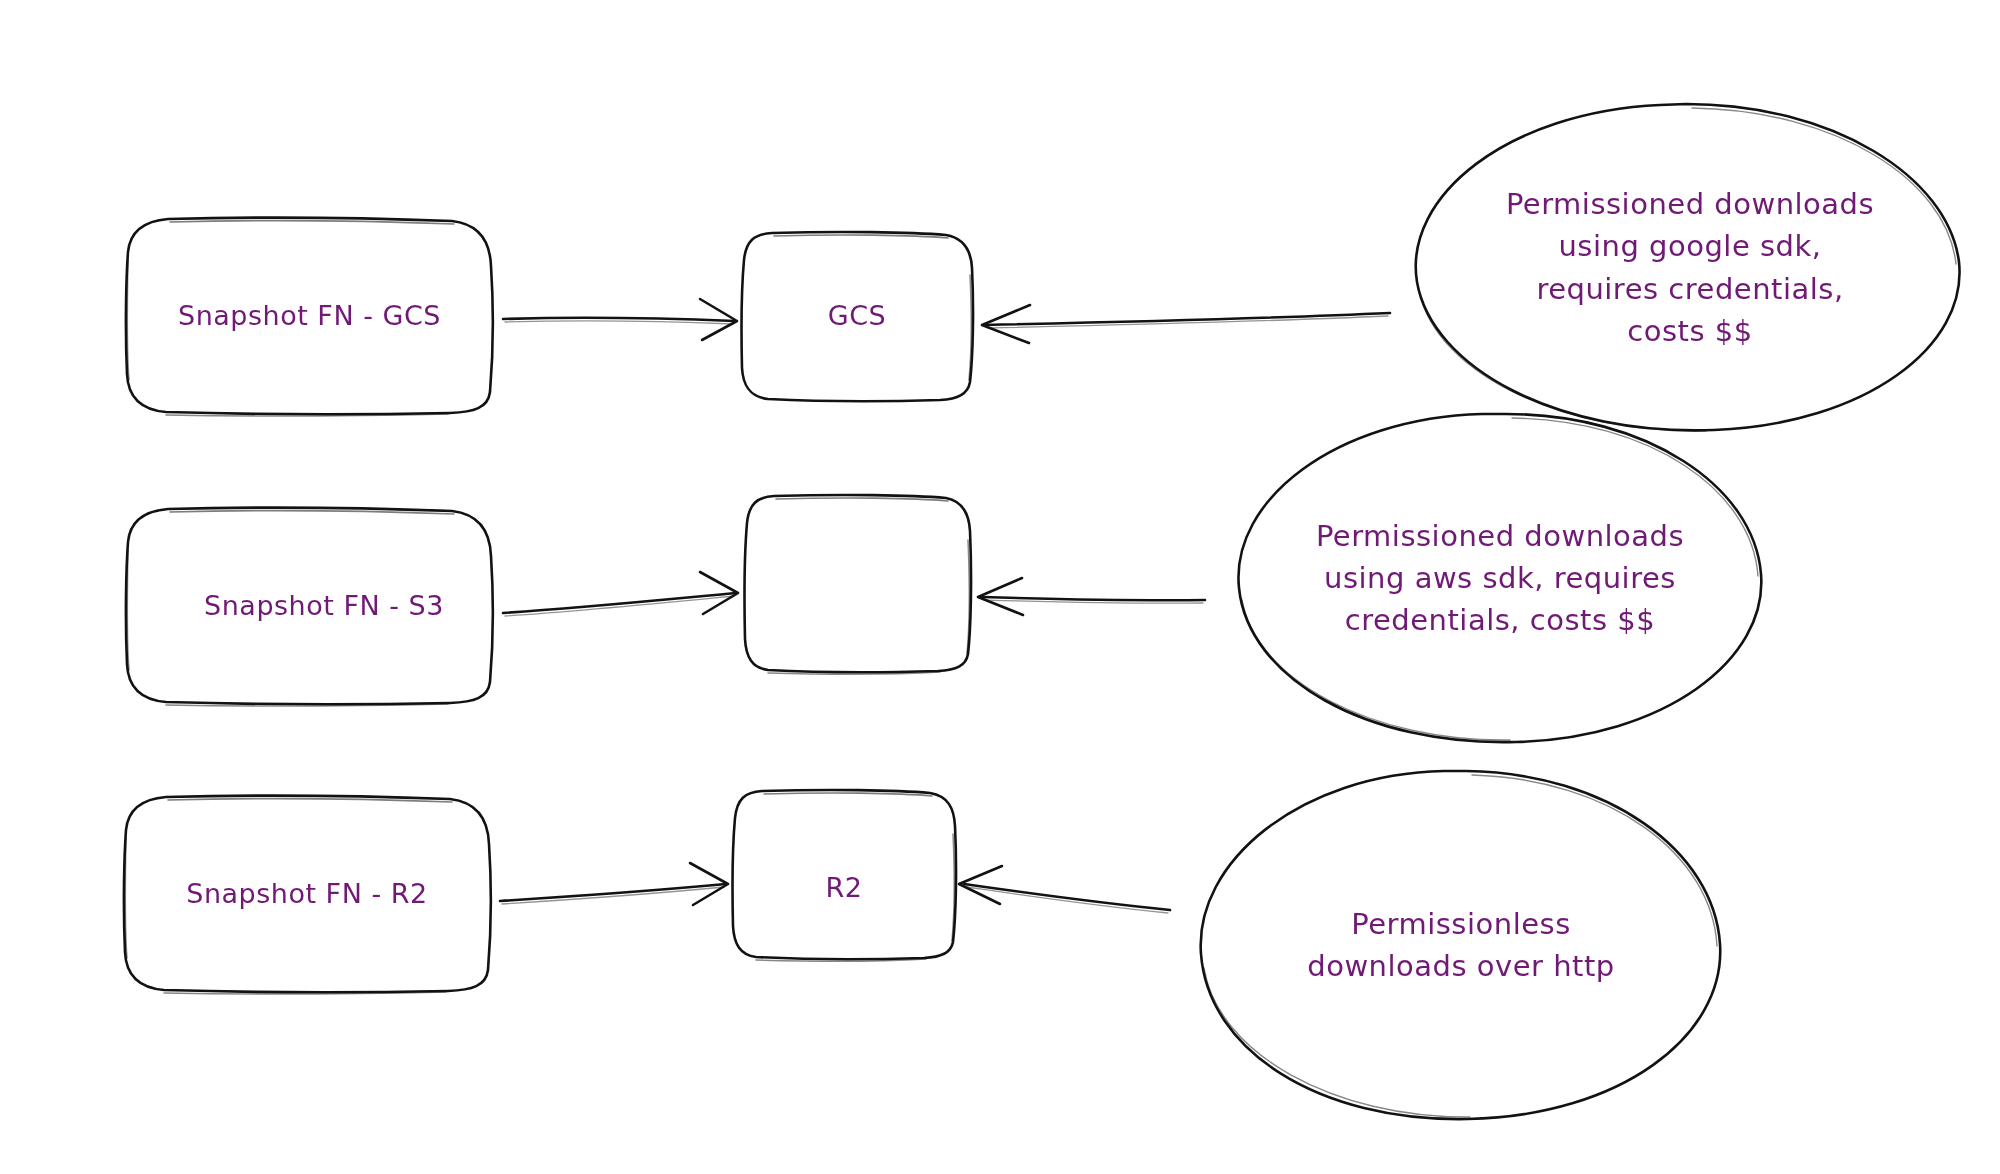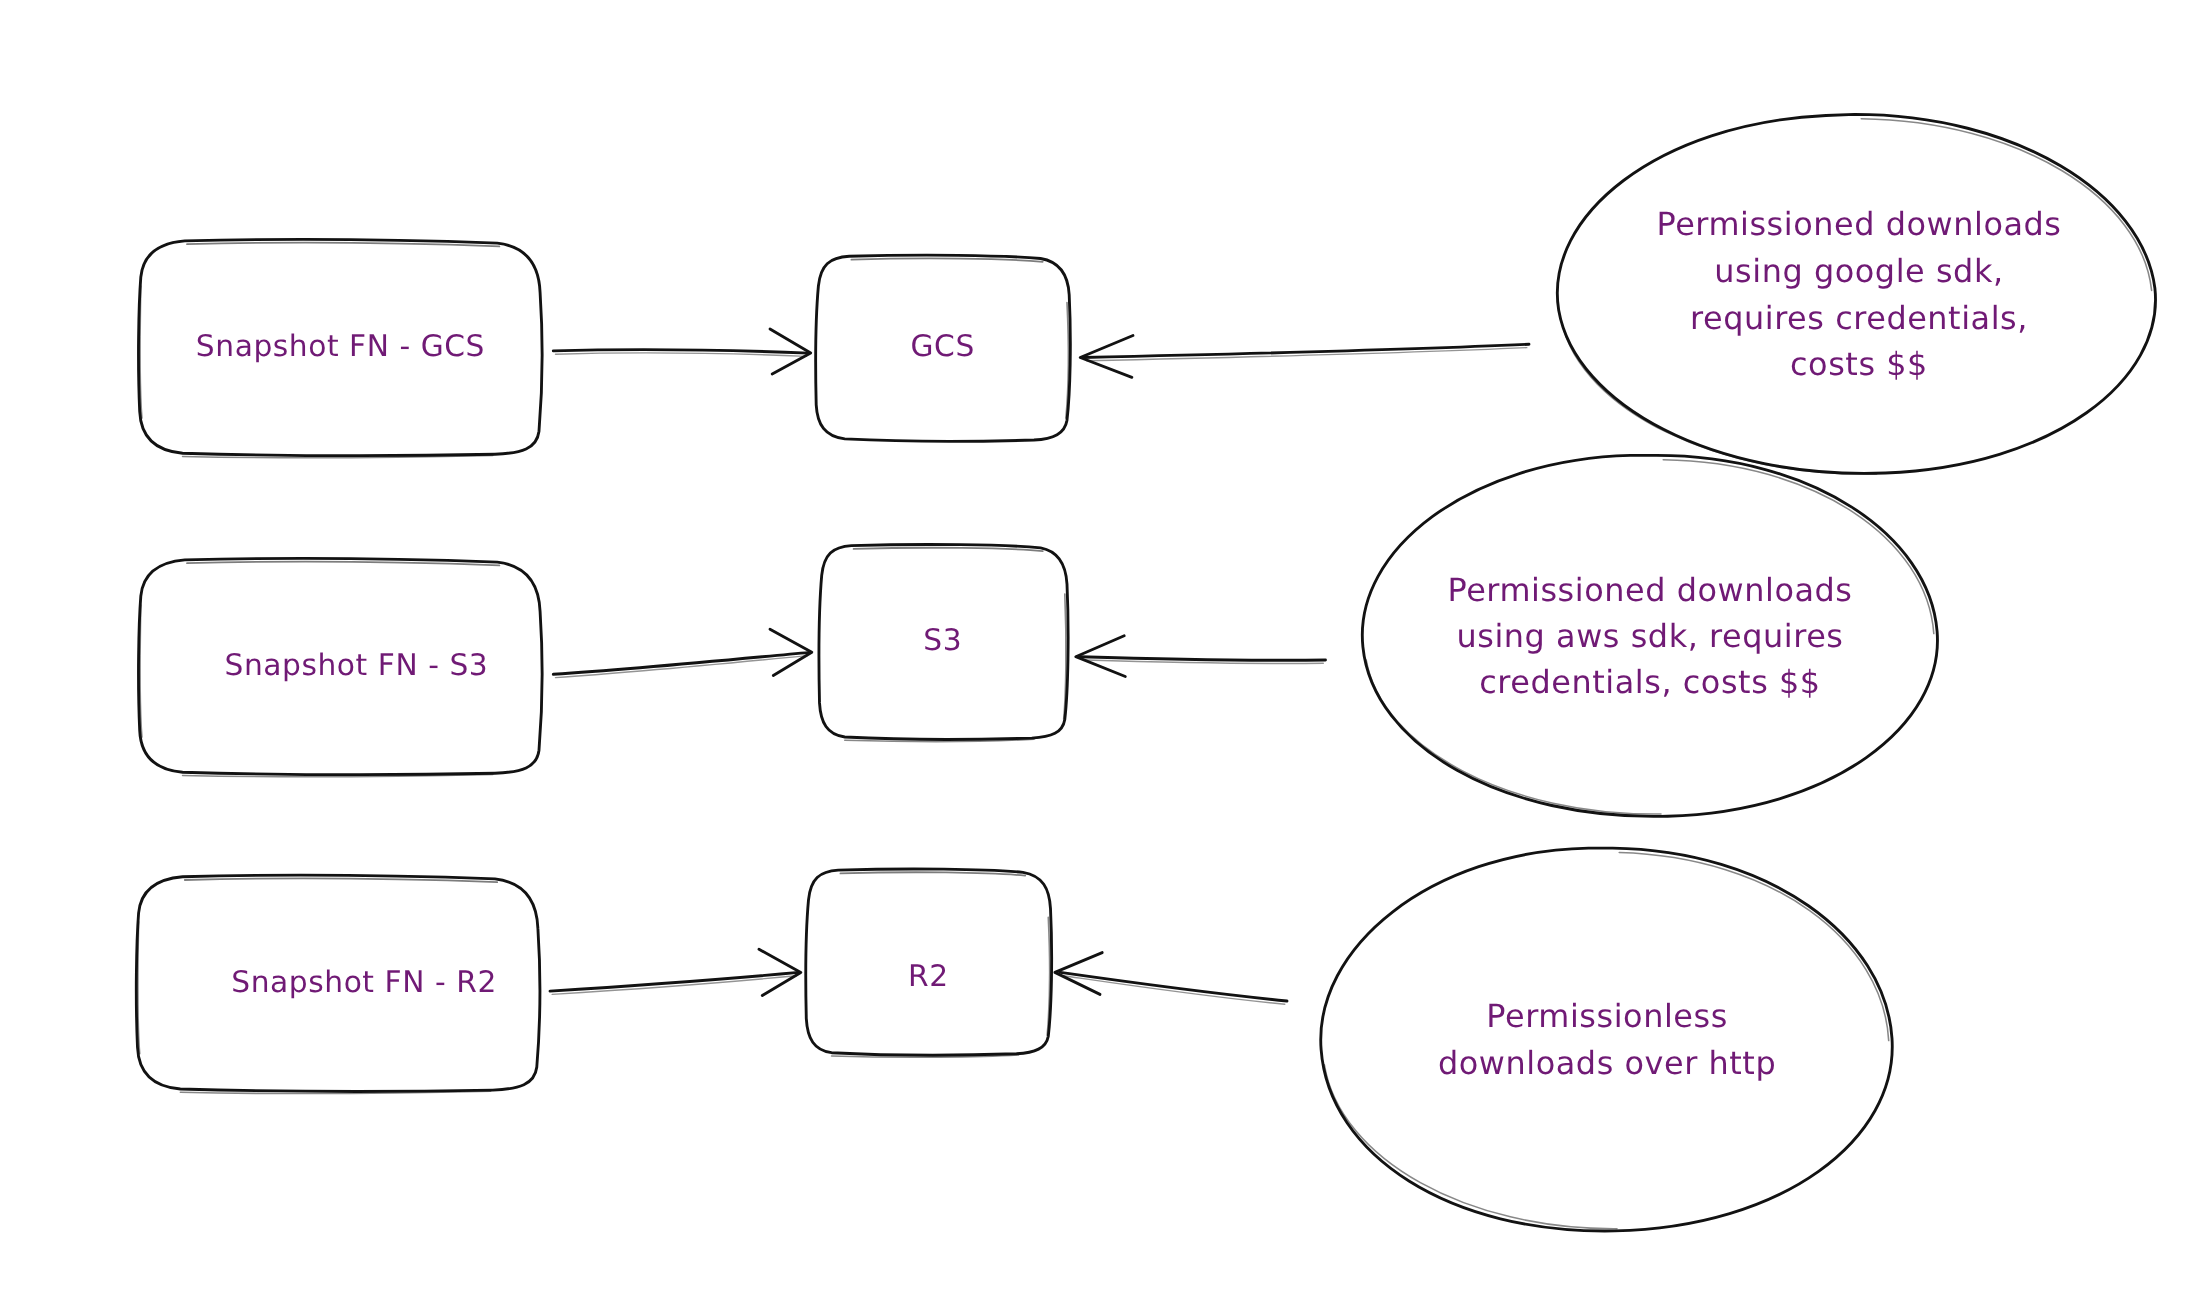--- a/index.html
+++ b/index.html
@@ -170,26 +170,25 @@
 
   <div class="node-label box-label" style="left:127px; top:219px; width:365px; height:194px;">Snapshot FN - GCS</div>
 
   <div class="node-label ellipse-label" style="left:1430px; top:130px; width:520px; height:275px;">Permissioned downloads
 using google sdk,
 requires credentials,
 costs $$</div>
 
   <div class="node-label box-label" style="left:127px; top:509px; width:394px; height:194px;">Snapshot FN - S3</div>
 
-  <div class="node-label small-box-label" style="left:744px; top:496px; width:226px; height:175px;">S3</div>
 
   <div class="node-label ellipse-label" style="left:1252px; top:440px; width:496px; height:276px;">Permissioned downloads
 using aws sdk, requires
 credentials, costs $$</div>
 
-  <div class="node-label box-label" style="left:125px; top:797px; width:364px; height:194px;padding-left:24px;">Snapshot FN - R2</div>
+  <div class="node-label box-label" style="left:125px; top:797px; width:364px; height:194px;">Snapshot FN - R2</div>
 
   <div class="node-label small-box-label" style="left:733px; top:791px; width:222px; height:194px;">R2</div>
 
   <div class="node-label ellipse-label" style="left:1215px; top:800px; width:492px; height:290px;">Permissionless
 downloads over http</div>
 
 </div>
 
 </body></html>

